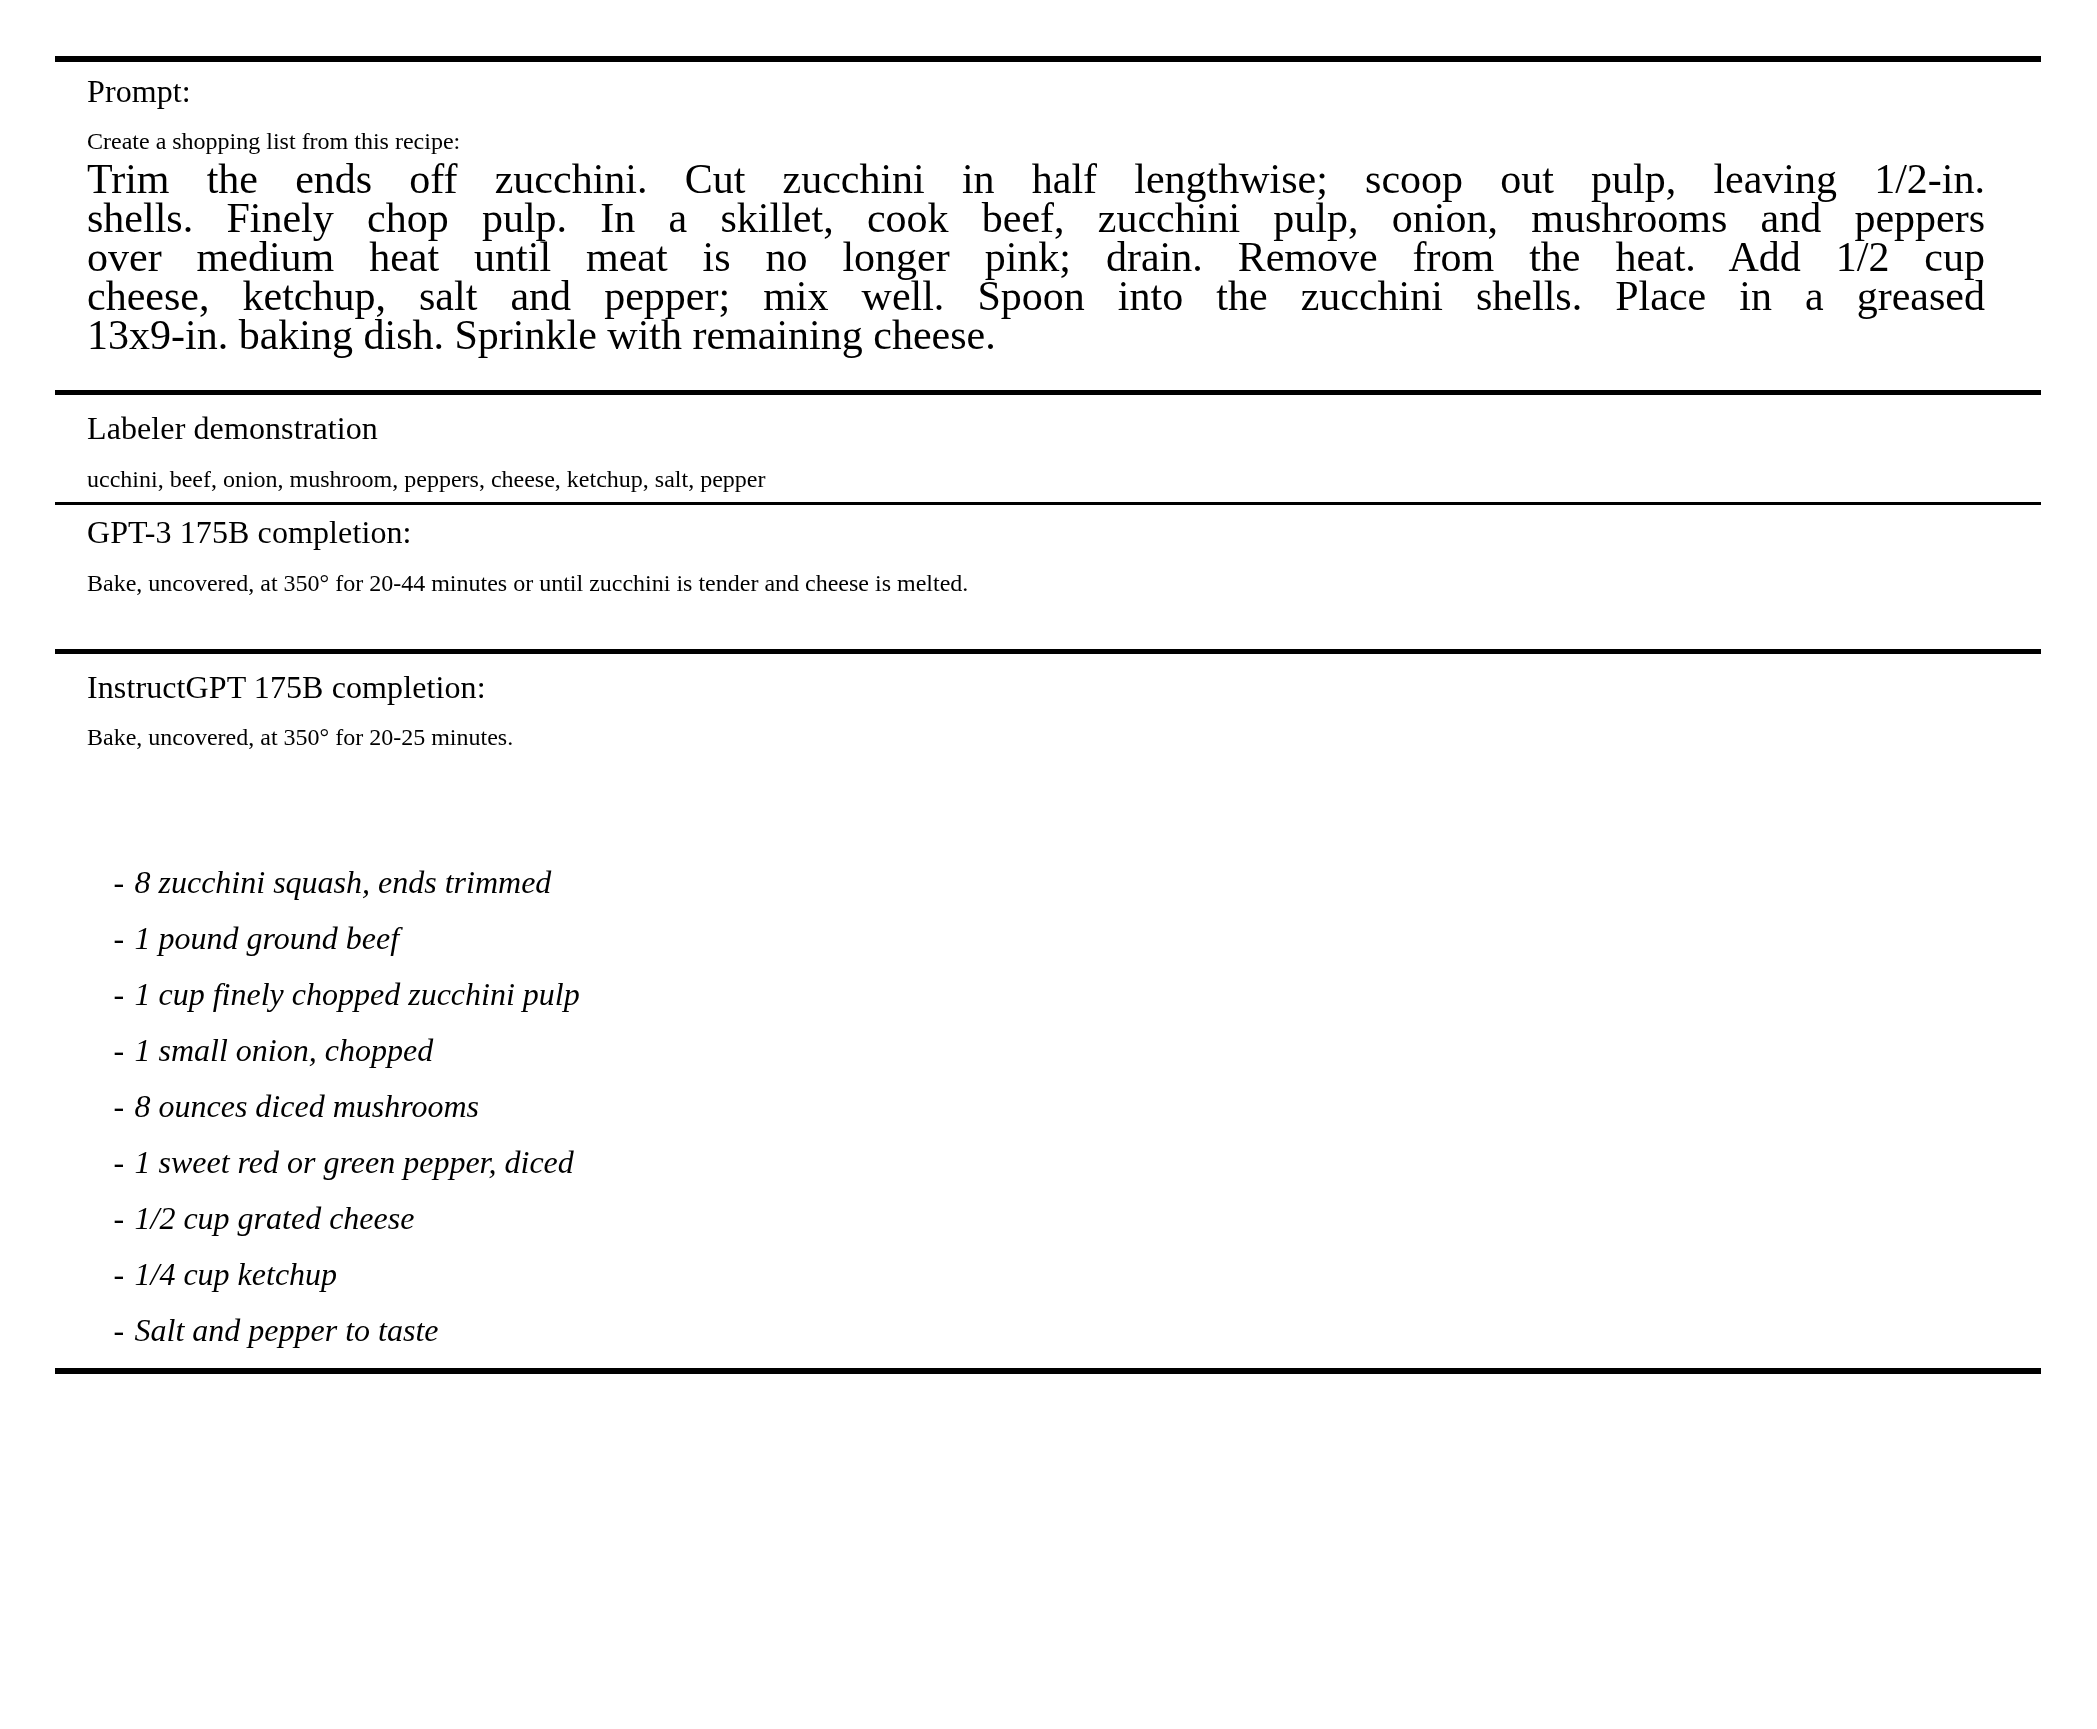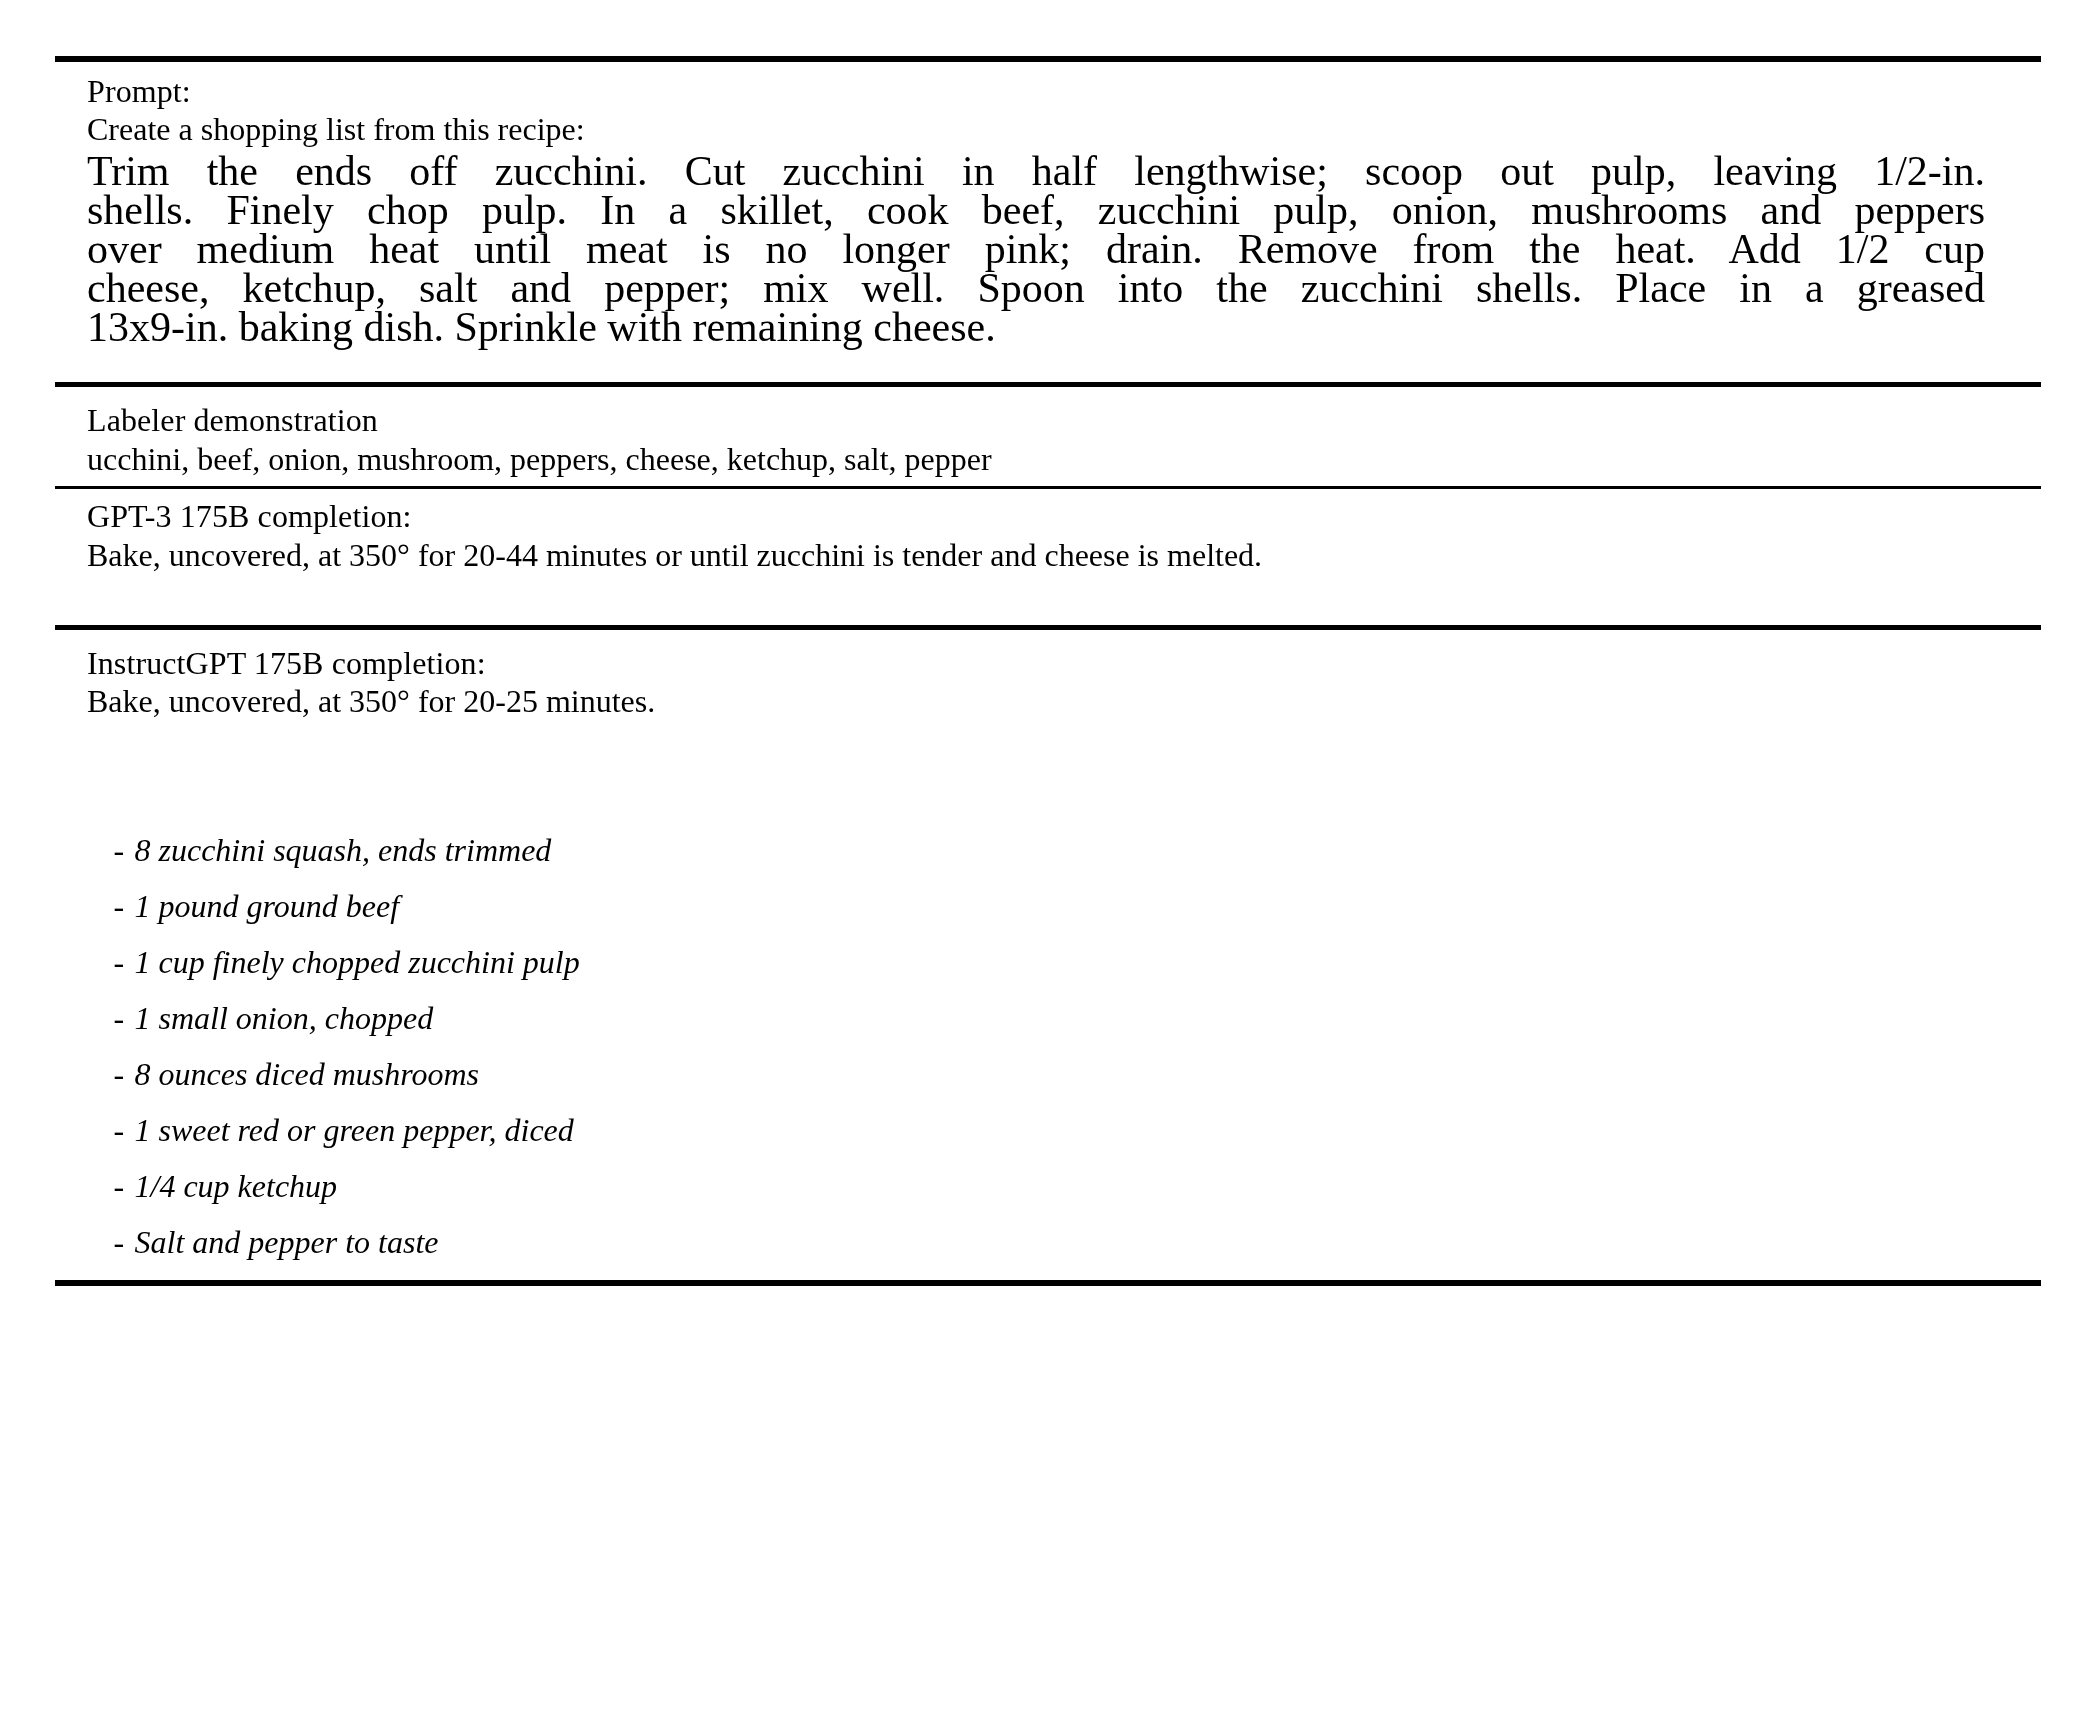--- a/index.html
+++ b/index.html
@@ -42,23 +42,24 @@
 
   .sec-heading {
     font-weight: normal;
     font-size: 32px;
     line-height: 1.0;
     letter-spacing: 0.1px;
     white-space: nowrap;
   }
 
   .body-line {
-    font-size: 32px;
+    font-size: 24px;
     line-height: 1.0;
     white-space: nowrap;
+    margin-top: 16px;
   }
 
   
   .para {
     font-size: 42px;
     line-height: 39px;
     text-align: justify;
     text-align-last: left;
     width: 1932px;
     hyphens: none;
@@ -153,20 +154,21 @@
 
     <div class="sp-190"></div>
 
     <div class="shopping-list">
       <span class="li"><span class="dash">-</span><span>8 zucchini squash, ends trimmed</span></span>
       <span class="li"><span class="dash">-</span><span>1 pound ground beef</span></span>
       <span class="li"><span class="dash">-</span><span>1 cup finely chopped zucchini pulp</span></span>
       <span class="li"><span class="dash">-</span><span>1 small onion, chopped</span></span>
       <span class="li"><span class="dash">-</span><span>8 ounces diced mushrooms</span></span>
       <span class="li"><span class="dash">-</span><span>1 sweet red or green pepper, diced</span></span>
+      <span class="li"><span class="dash">-</span><span>1/2 cup grated cheese</span></span>
       <span class="li"><span class="dash">-</span><span>1/4 cup ketchup</span></span>
       <span class="li"><span class="dash">-</span><span>Salt and pepper to taste</span></span>
     </div>
   </div>
 
   <div class="sp-18"></div>
   <div class="rule thick"></div>
 
 </div>
 

